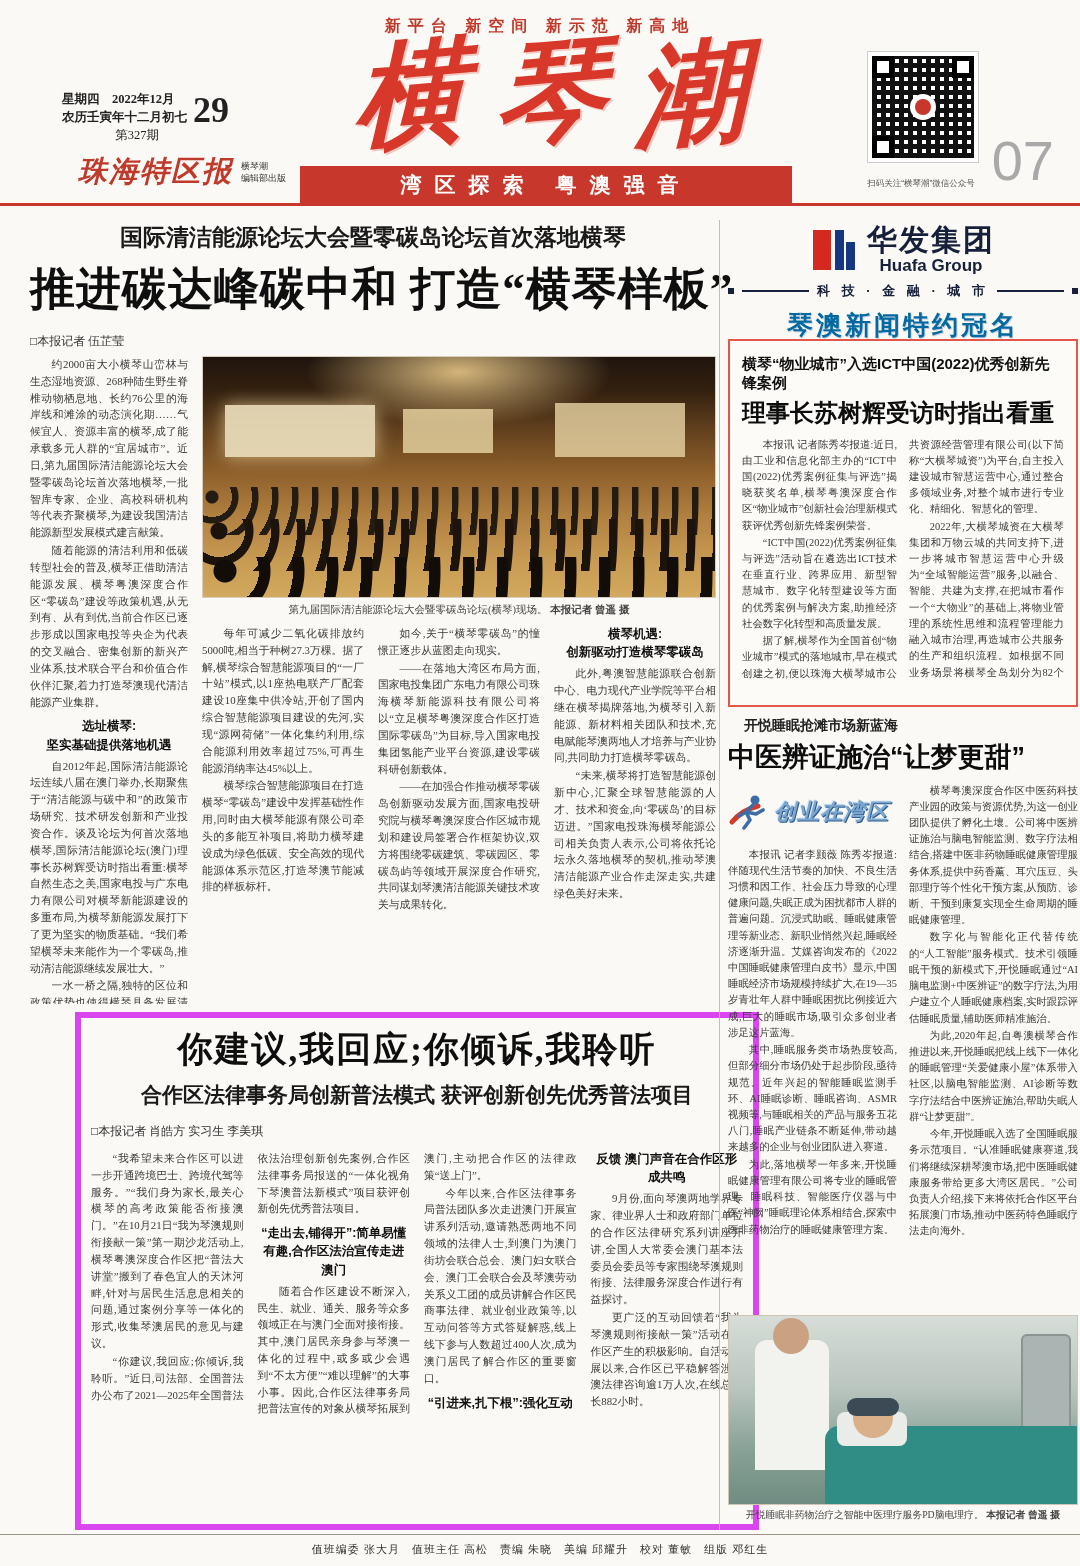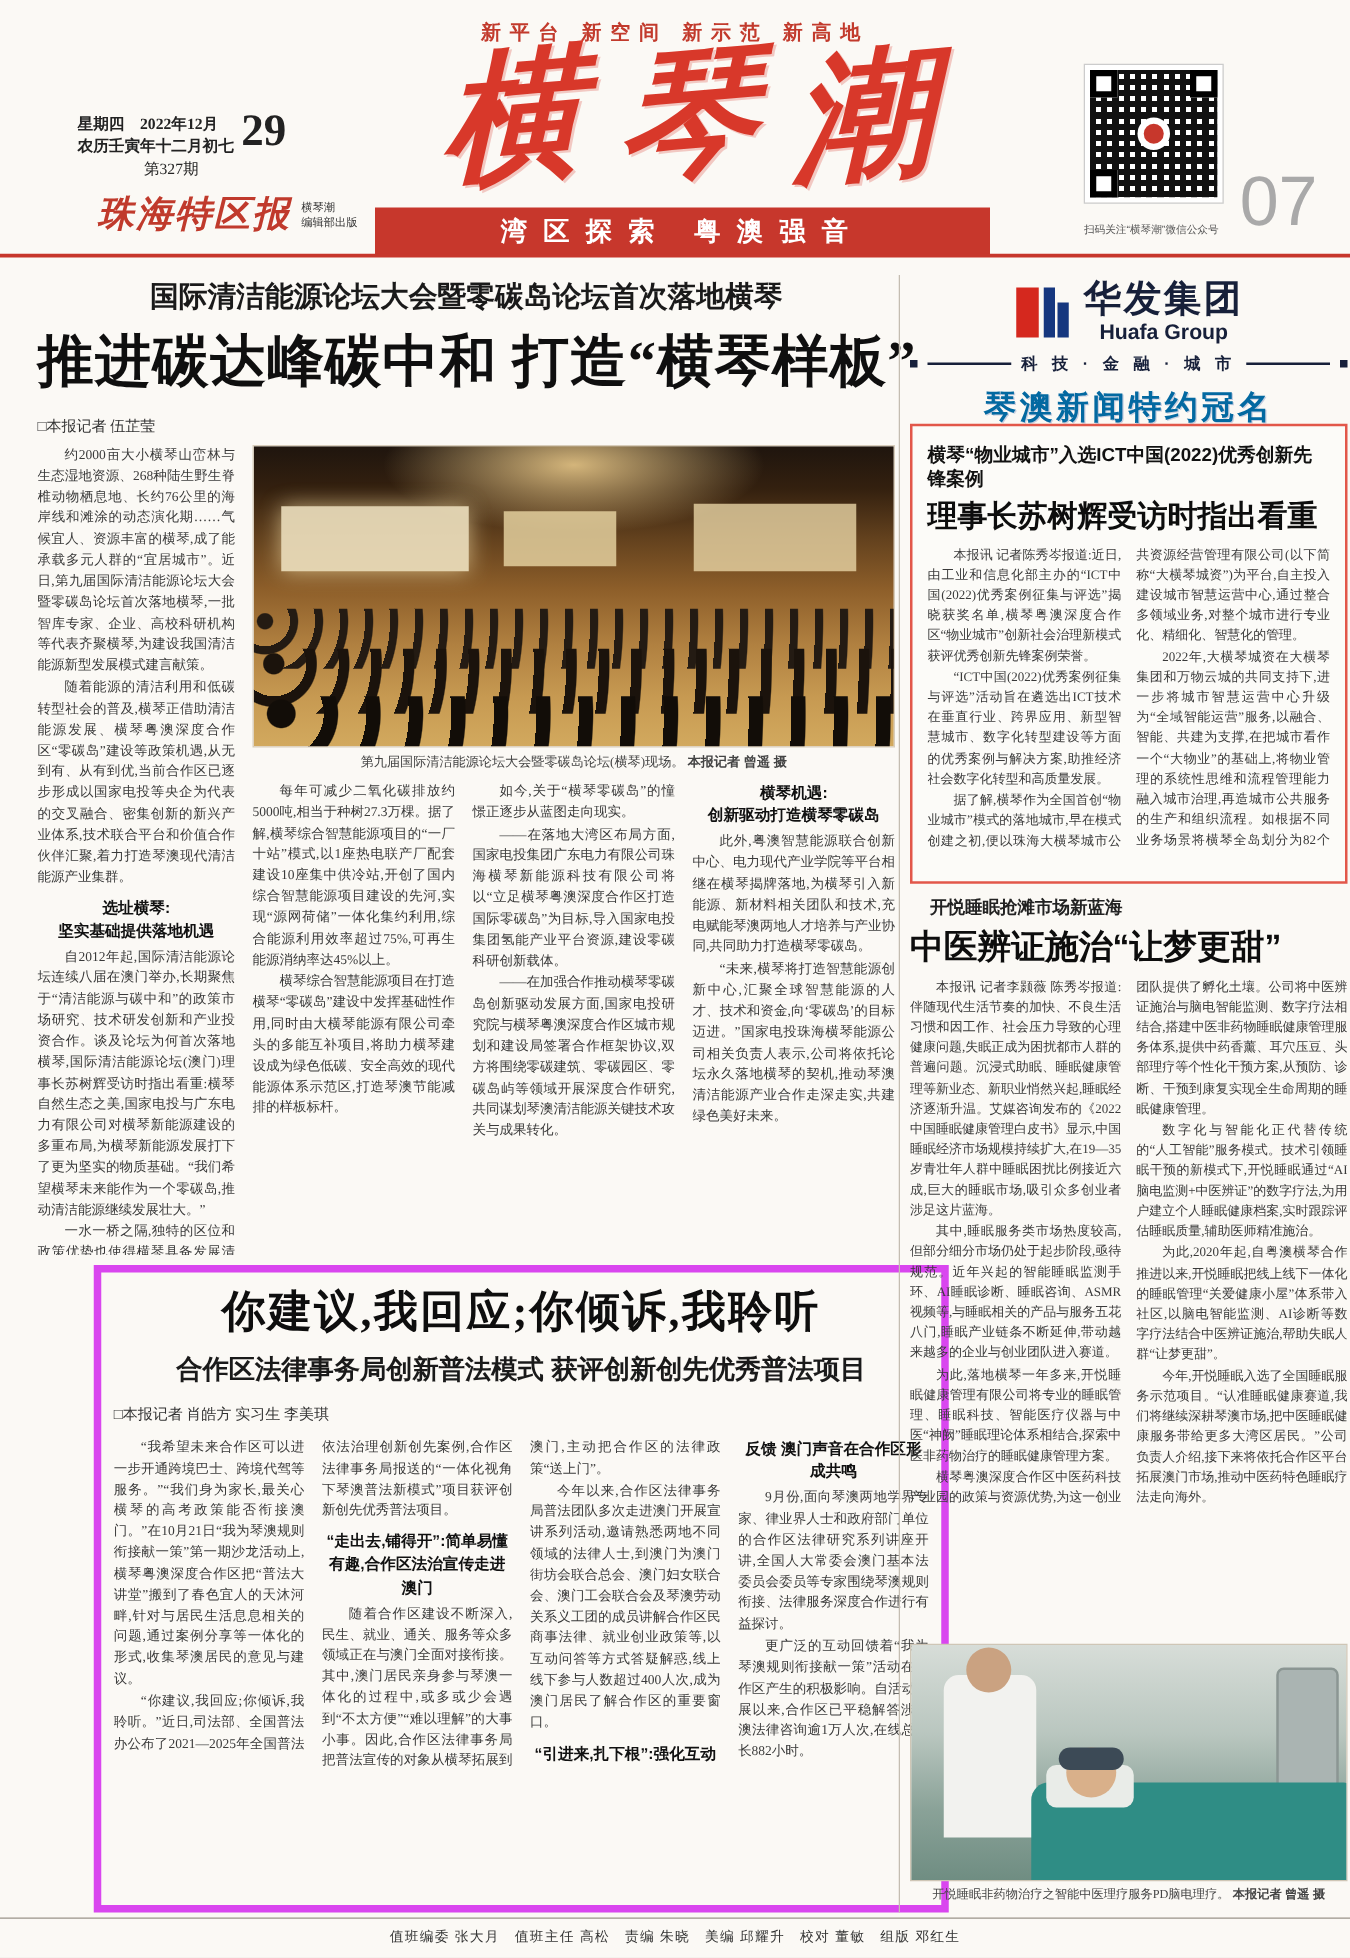--- a/index.html
+++ b/index.html
@@ -8,21 +8,21 @@
   
   .slogan{position:absolute;top:16px;left:0;width:100%;text-align:center;color:#c23a2c;
     font-family:"Liberation Sans",sans-serif;font-weight:bold;font-size:16px;letter-spacing:7px;}
   .title{position:absolute;top:38px;left:285px;width:530px;text-align:center;color:#d8382a;
     font-weight:900;font-style:italic;font-size:112px;line-height:1;white-space:nowrap;}
   .title span{display:inline-block;margin:0 14px;transform:rotate(-5deg) skewX(-4deg);text-shadow:2px 2px 0 rgba(216,56,42,.25);}
   .banner-bar{position:absolute;top:166px;left:300px;width:492px;height:38px;background:#c7372c;
     display:flex;align-items:center;justify-content:center;}
   .banner-bar div{color:#fff;font-family:"Liberation Sans",sans-serif;font-weight:bold;font-size:21px;letter-spacing:13px;}
   .dateblock{position:absolute;top:90px;left:62px;width:230px;font-size:12.5px;line-height:1.45;color:#222;}
-  .dateblock .row1{display:flex;align-items:flex-start;gap:6px;font-weight:bold;}
+  .dateblock .row1{display:flex;align-items:flex-end;gap:6px;font-weight:bold;}
   .dateblock .big29{font-size:36px;font-weight:bold;line-height:.9;margin-top:-2px;}
   .dateblock .issue{text-align:center;width:150px;}
   .paper{position:absolute;top:152px;left:78px;display:flex;align-items:center;gap:8px;}
   .paper .zh{color:#c03a2c;font-size:29px;font-weight:900;font-style:italic;letter-spacing:2px;}
   .paper .pub{font-size:9px;line-height:1.35;color:#333;font-family:Liberation Serif, serif;}
   .qr{position:absolute;top:52px;left:868px;width:102px;height:102px;border:4px solid #fff;outline:1px solid #ccc;
     background:
       repeating-linear-gradient(0deg,#111 0 5px,transparent 5px 9px),
       repeating-linear-gradient(90deg,#111 0 5px,#fff 5px 9px);}
   .qr .finder{position:absolute;width:22px;height:22px;background:#fff;border:5px solid #000;box-sizing:border-box;}
@@ -246,20 +246,28 @@
           <p class="blk-p">“ICT中国(2022)优秀案例征集与评选”活动旨在遴选出ICT技术在垂直行业、跨界应用、新型智慧城市、数字化转型建设等方面的优秀案例与解决方案,助推经济社会数字化转型和高质量发展。</p>
           <p class="blk-p">据了解,横琴作为全国首创“物业城市”模式的落地城市,早在模式创建之初,便以珠海大横琴城市公共资源经营管理有限公司(以下简称“大横琴城资”)为平台,自主投入建设城市智慧运营中心,通过整合多领域业务,对整个城市进行专业化、精细化、智慧化的管理。</p>
           <p class="blk-p">2022年,大横琴城资在大横琴集团和万物云城的共同支持下,进一步将城市智慧运营中心升级为“全域智能运营”服务,以融合、智能、共建为支撑,在把城市看作一个“大物业”的基础上,将物业管理的系统性思维和流程管理能力融入城市治理,再造城市公共服务的生产和组织流程。如根据不同业务场景将横琴全岛划分为82个网格,利用数字孪生等现代化技术将现实场景映射到虚拟平台,通过AI摄像头、传感器等物联设备将线下作业情况汇聚线上,实现全天候实时追踪和可视化呈现。</p>
         </div>
     </div>
 
     <div class="sleep-kicker">开悦睡眠抢滩市场新蓝海</div>
     <div class="sleep-head">中医辨证施治“让梦更甜”</div>
 
     <div class="sleep-body body-text">
+      <div class="badge">
+        <svg width="42" height="42" viewBox="0 0 42 42">
+          <path d="M4 30 Q14 18 30 14" stroke="#d4392c" stroke-width="5" fill="none" stroke-linecap="round"></path>
+          <circle cx="27" cy="8" r="4.5" fill="#3c6ea5"></circle>
+          <path d="M25 13 L18 20 L11 24 M18 20 L22 28 L16 36 M18 20 L28 22 L35 18" stroke="#3c6ea5" stroke-width="3.6" fill="none" stroke-linecap="round" stroke-linejoin="round"></path>
+        </svg>
+        <span class="txt">创业在湾区</span>
+      </div>
     <p class="blk-p">本报讯 记者李颢薇 陈秀岑报道:伴随现代生活节奏的加快、不良生活习惯和因工作、社会压力导致的心理健康问题,失眠正成为困扰都市人群的普遍问题。沉浸式助眠、睡眠健康管理等新业态、新职业悄然兴起,睡眠经济逐渐升温。艾媒咨询发布的《2022中国睡眠健康管理白皮书》显示,中国睡眠经济市场规模持续扩大,在19—35岁青壮年人群中睡眠困扰比例接近六成,巨大的睡眠市场,吸引众多创业者涉足这片蓝海。</p>
         <p class="blk-p">其中,睡眠服务类市场热度较高,但部分细分市场仍处于起步阶段,亟待规范。近年兴起的智能睡眠监测手环、AI睡眠诊断、睡眠咨询、ASMR视频等,与睡眠相关的产品与服务五花八门,睡眠产业链条不断延伸,带动越来越多的企业与创业团队进入赛道。</p>
         <p class="blk-p">为此,落地横琴一年多来,开悦睡眠健康管理有限公司将专业的睡眠管理、睡眠科技、智能医疗仪器与中医“神阙”睡眠理论体系相结合,探索中医非药物治疗的睡眠健康管理方案。</p>
         <p class="blk-p">横琴粤澳深度合作区中医药科技产业园的政策与资源优势,为这一创业团队提供了孵化土壤。公司将中医辨证施治与脑电智能监测、数字疗法相结合,搭建中医非药物睡眠健康管理服务体系,提供中药香薰、耳穴压豆、头部理疗等个性化干预方案,从预防、诊断、干预到康复实现全生命周期的睡眠健康管理。</p>
         <p class="blk-p">数字化与智能化正代替传统的“人工智能”服务模式。技术引领睡眠干预的新模式下,开悦睡眠通过“AI脑电监测+中医辨证”的数字疗法,为用户建立个人睡眠健康档案,实时跟踪评估睡眠质量,辅助医师精准施治。</p>
         <p class="blk-p">为此,2020年起,自粤澳横琴合作推进以来,开悦睡眠把线上线下一体化的睡眠管理“关爱健康小屋”体系带入社区,以脑电智能监测、AI诊断等数字疗法结合中医辨证施治,帮助失眠人群“让梦更甜”。</p>
         <p class="blk-p">今年,开悦睡眠入选了全国睡眠服务示范项目。“认准睡眠健康赛道,我们将继续深耕琴澳市场,把中医睡眠健康服务带给更多大湾区居民。”公司负责人介绍,接下来将依托合作区平台拓展澳门市场,推动中医药特色睡眠疗法走向海外。</p>
       </div>
 
     <div class="photo-clinic">

